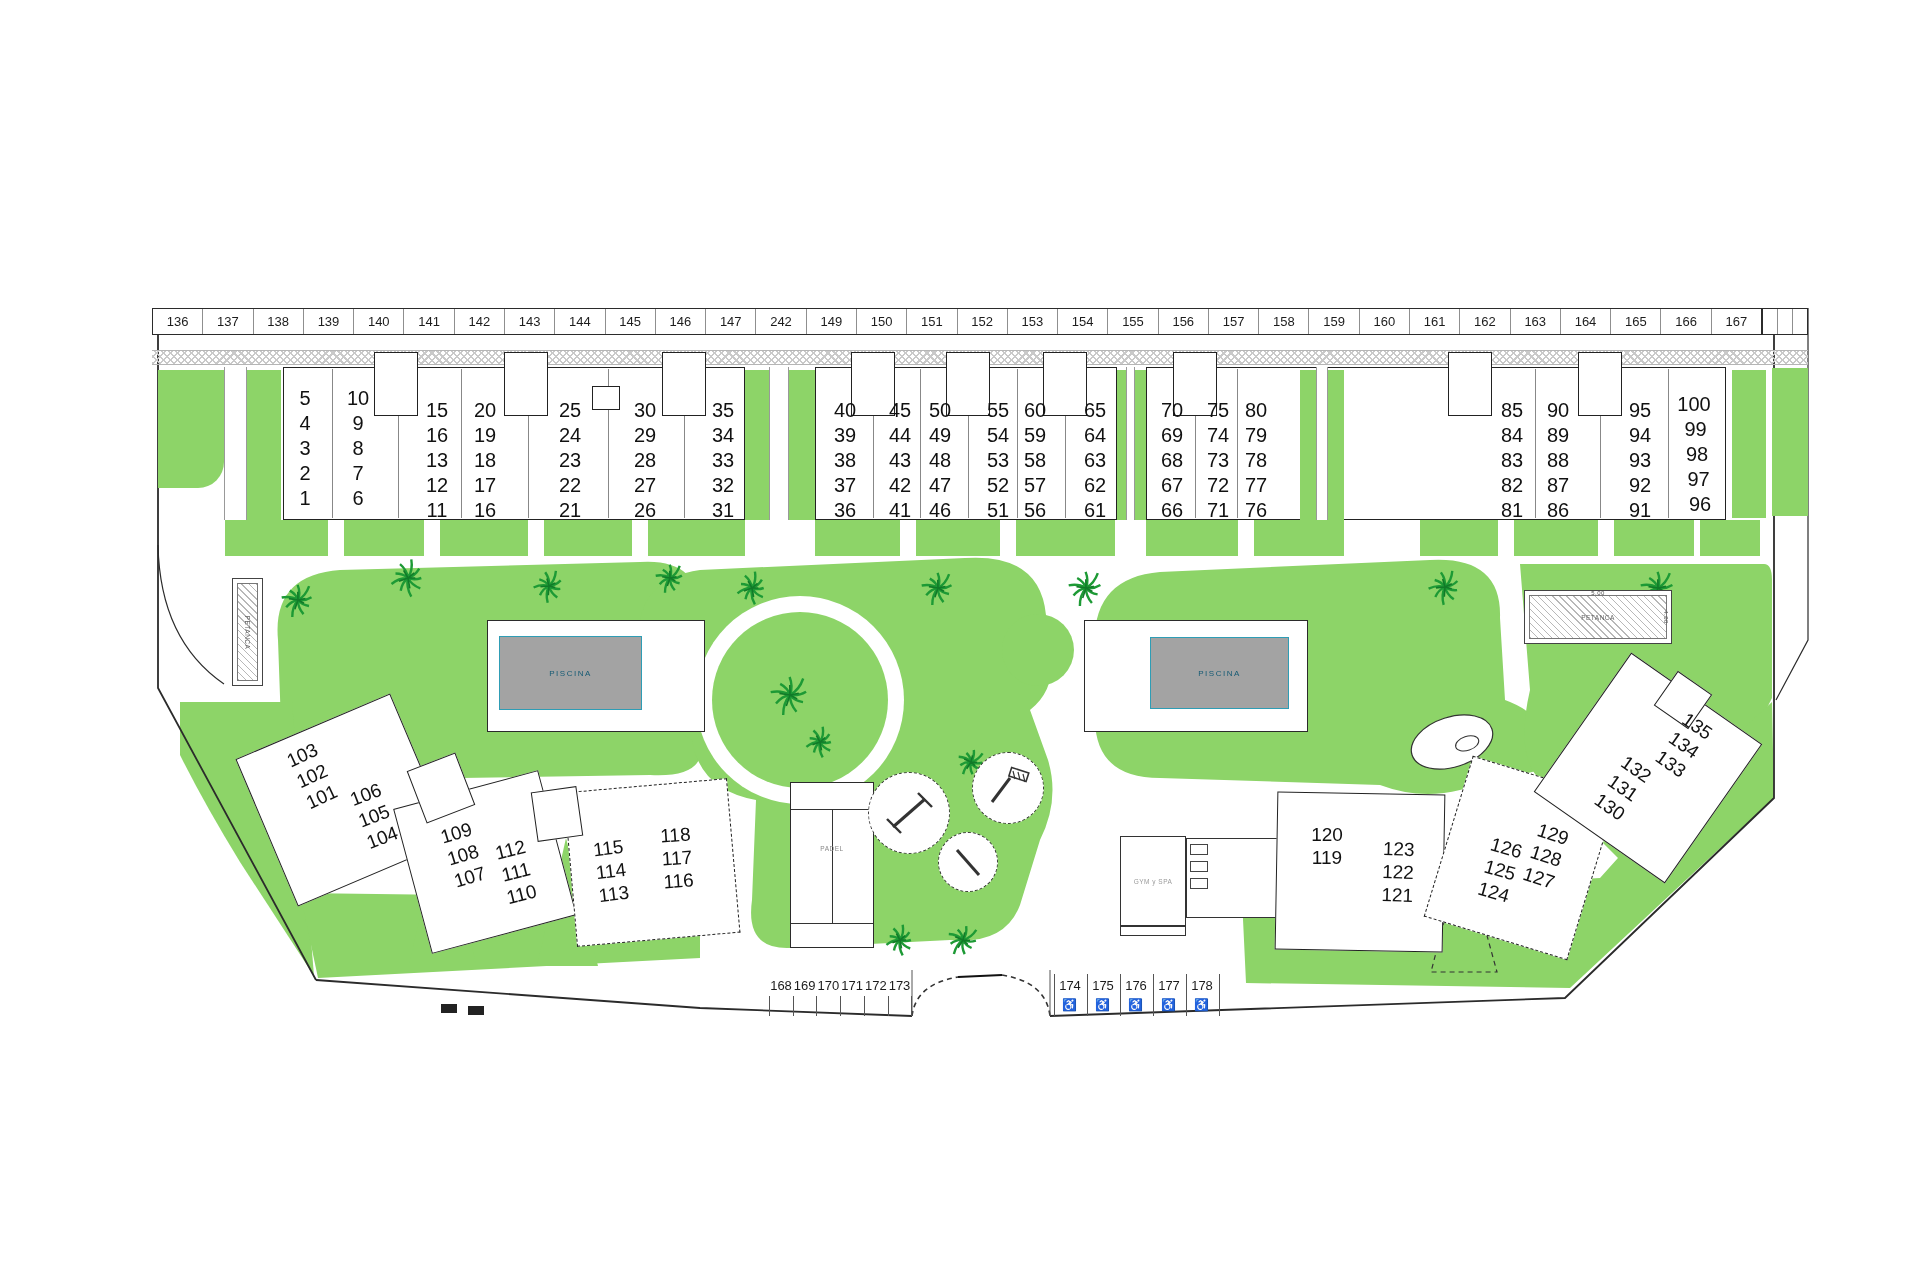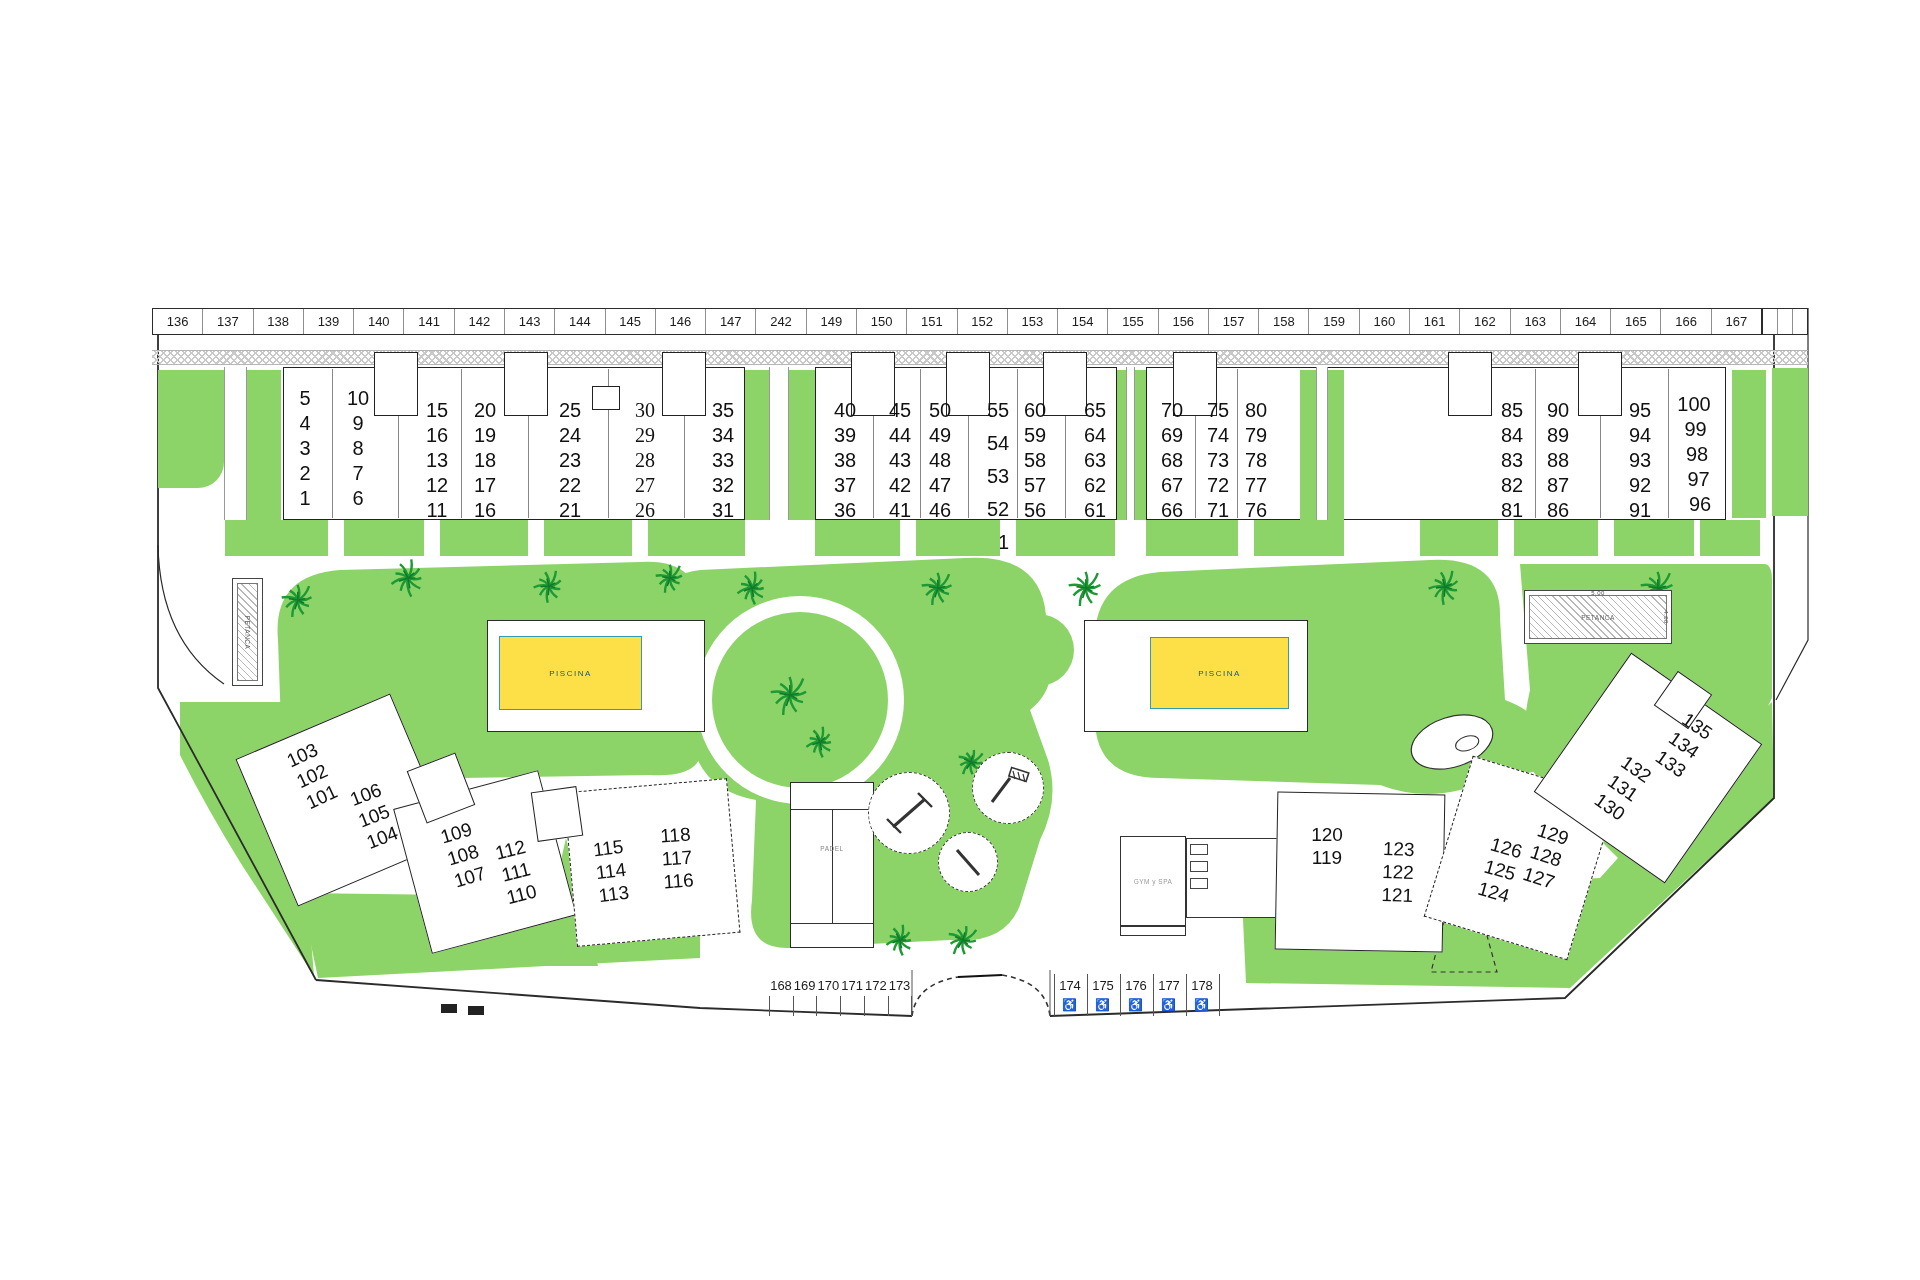--- a/index.html
+++ b/index.html
@@ -19,21 +19,21 @@
   .bld{position:absolute;background:#fff;border:1.6px solid #222;box-sizing:border-box}
   .numcol{position:absolute;display:flex;flex-direction:column;align-items:center;
           font-size:20px;line-height:25px;color:#111;transform:translateX(-50%)}
   .sep{position:absolute;width:1px;background:#888}
   .stair{position:absolute;background:#fff;border:1.4px solid #222;box-sizing:border-box}
   .gsep{position:absolute;background:#8dd468}
   .wpath{position:absolute;background:#fff;border-left:1px solid #999;border-right:1px solid #999;box-sizing:border-box}
   .gstrip{position:absolute;background:#8dd468}
   
   .pooldeck{position:absolute;background:#fff;border:1.6px solid #2b2b2b;box-sizing:border-box}
-  .pool{position:absolute;background:#fde047;border:1px solid #2e9db5;display:flex;
+  .pool{position:absolute;background:#a3a3a3;border:1px solid #2e9db5;display:flex;
         align-items:center;justify-content:center;box-sizing:border-box}
   .pool span{font-size:8px;letter-spacing:1.5px;color:#145a74}
   .petanca{position:absolute;background:#fff;border:1.3px solid #444;box-sizing:border-box}
   .hatchfill{position:absolute;inset:4px;border:1px solid #777;box-sizing:border-box;
     background:repeating-linear-gradient(45deg,#b8b8b8 0 1px,transparent 1px 5px);
     display:flex;align-items:center;justify-content:center}
   .tinylabel{font-size:6.5px;color:#666;letter-spacing:.5px}
   .court{position:absolute;background:#fff;border:1.6px solid #2b2b2b;box-sizing:border-box}
   .cline{position:absolute;background:#333}
   .playcircle{position:absolute;background:#fff;border:1.6px dashed #3a3a3a;border-radius:50%;box-sizing:border-box;
@@ -259,21 +259,21 @@
         <span>17</span>
         <span>16</span>
       </div>
       <div class="numcol" style="left: 570px; top: 398px;">
         <span>25</span>
         <span>24</span>
         <span>23</span>
         <span>22</span>
         <span>21</span>
       </div>
-      <div class="numcol" style="left: 645px; top: 398px; font-family: Liberation Serif, serif;">
+      <div class="numcol" style="left: 645px; top: 398px;">
         <span>30</span>
         <span>29</span>
         <span>28</span>
         <span>27</span>
         <span>26</span>
       </div>
       <div class="numcol" style="left: 723px; top: 398px;">
         <span>35</span>
         <span>34</span>
         <span>33</span>
@@ -303,21 +303,21 @@
         <span>42</span>
         <span>41</span>
       </div>
       <div class="numcol" style="left: 940px; top: 398px;">
         <span>50</span>
         <span>49</span>
         <span>48</span>
         <span>47</span>
         <span>46</span>
       </div>
-      <div class="numcol" style="left: 998px; top: 398px; gap: 8px;">
+      <div class="numcol" style="left: 998px; top: 398px;">
         <span>55</span>
         <span>54</span>
         <span>53</span>
         <span>52</span>
         <span>51</span>
       </div>
       <div class="numcol" style="left: 1035px; top: 398px;">
         <span>60</span>
         <span>59</span>
         <span>58</span>

